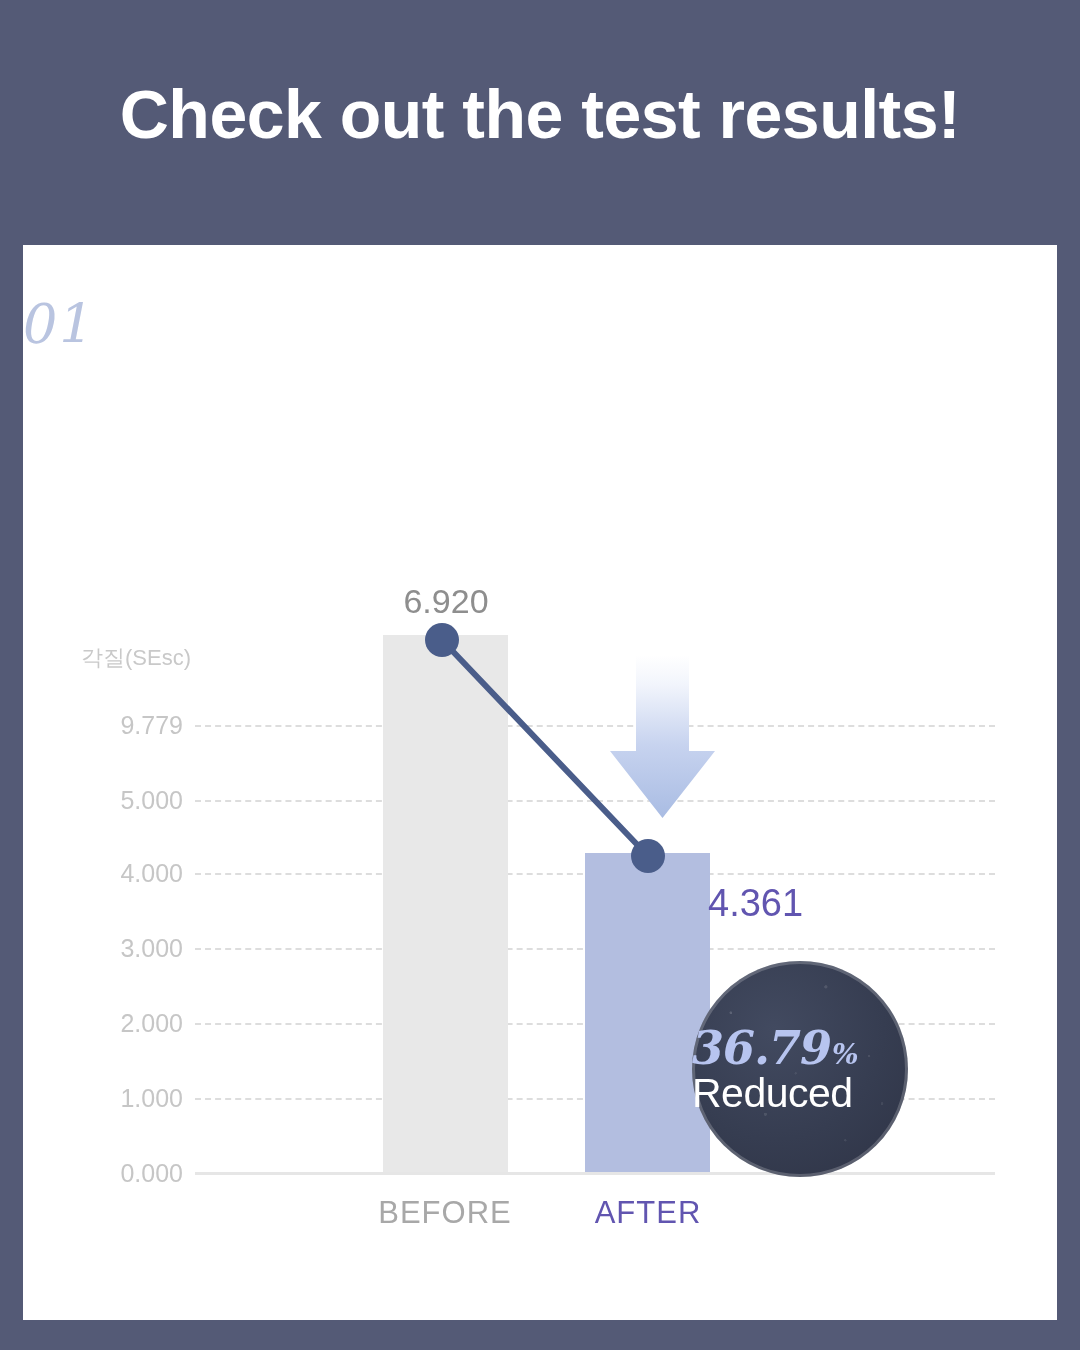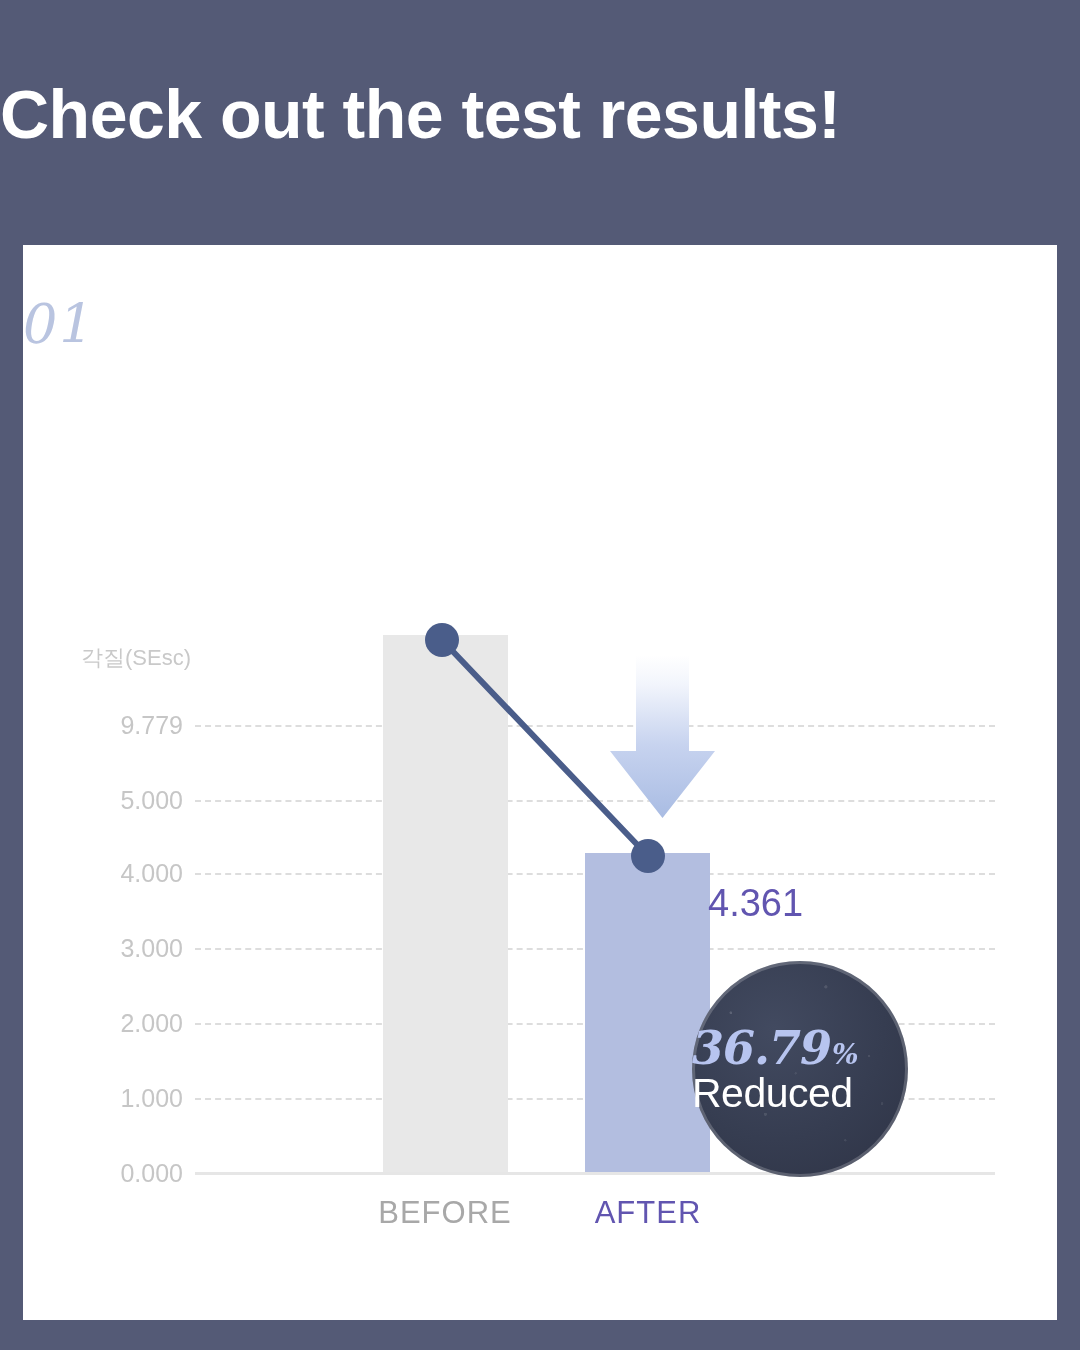--- a/index.html
+++ b/index.html
@@ -17,20 +17,21 @@
 
   
   #header-banner {
     position: absolute;
     left: 0;
     top: 0;
     width: 1080px;
     height: 228px;
     display: flex;
     align-items: center;
+    justify-content: center;
   }
   #header-title {
     color: #ffffff;
     font-size: 68px;
     font-weight: bold;
     letter-spacing: -0.5px;
     text-align: center;
     line-height: 1;
     white-space: nowrap;
   }
@@ -299,20 +300,21 @@
       </defs>
       <polygon points="26,0 79,0 79,96 105,96 52.5,163 0,96 26,96" fill="url(#arrowGrad)"></polygon>
     </svg>
 
     <svg id="connector-svg" viewBox="0 0 1034 1075">
       <line x1="419" y1="395" x2="625" y2="611" stroke="#4a5d8a" stroke-width="6" stroke-linecap="round"></line>
       <circle cx="419" cy="395" r="17" fill="#4a5d8a"></circle>
       <circle cx="625" cy="611" r="17" fill="#4a5d8a"></circle>
     </svg>
 
+    <div class="bar-value-label" id="value-before">6.920</div>
     <div class="bar-value-label" id="value-after">4.361</div>
 
     <div id="reduction-badge">
       <div id="badge-circle">
         <div id="badge-grain"></div>
       </div>
       <div id="badge-text-wrap">
         <div id="badge-percent-row">
           <span id="badge-percent-value">36.79</span>
           <span id="badge-percent-sign">%</span>

